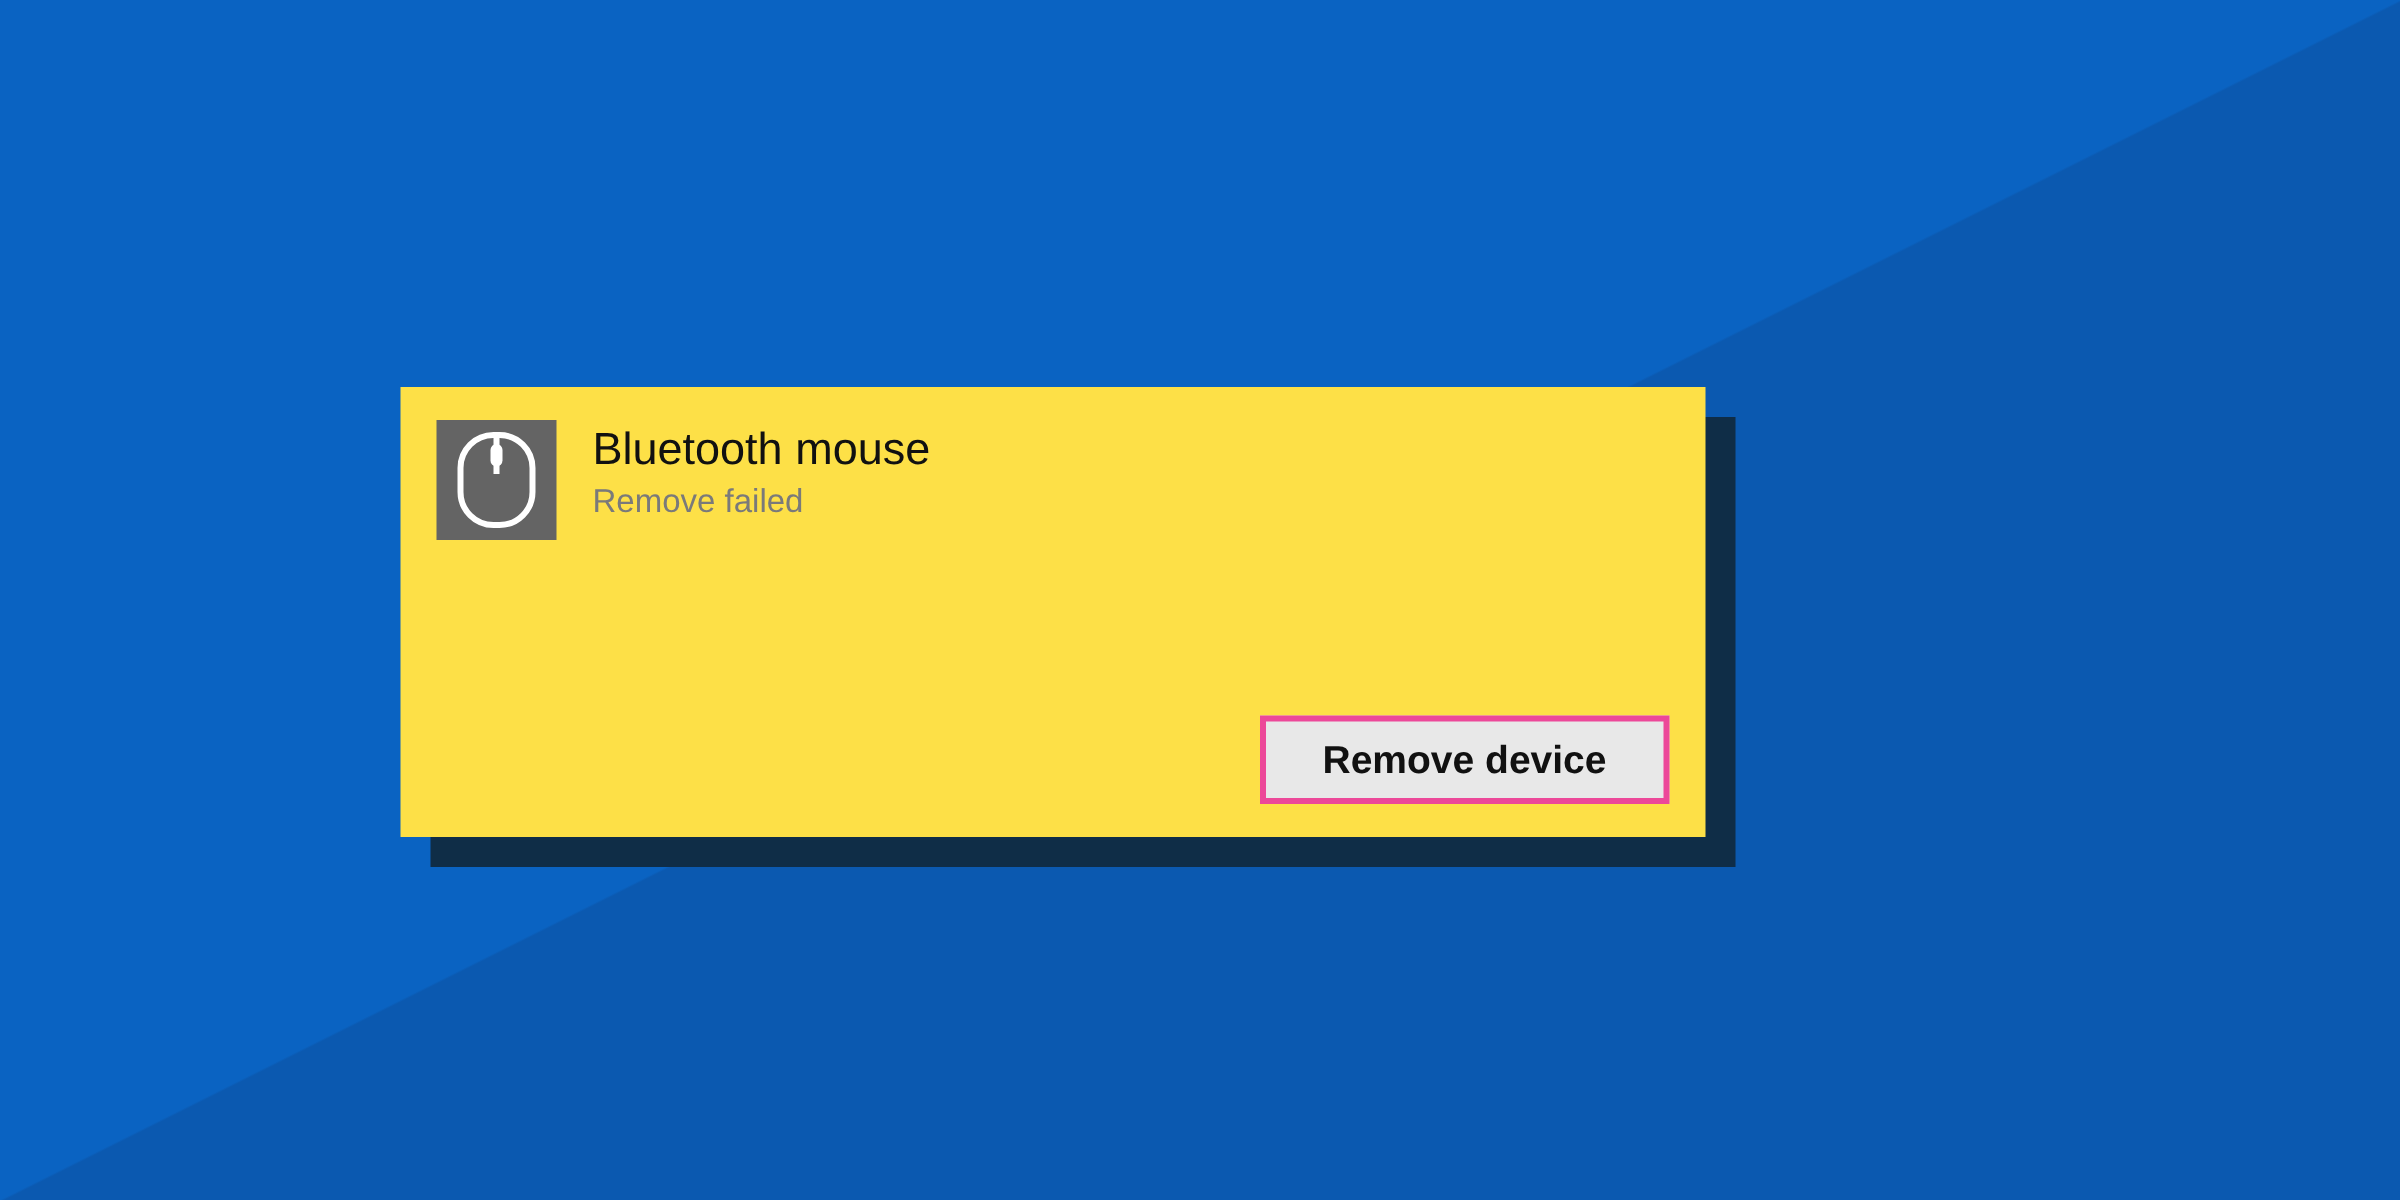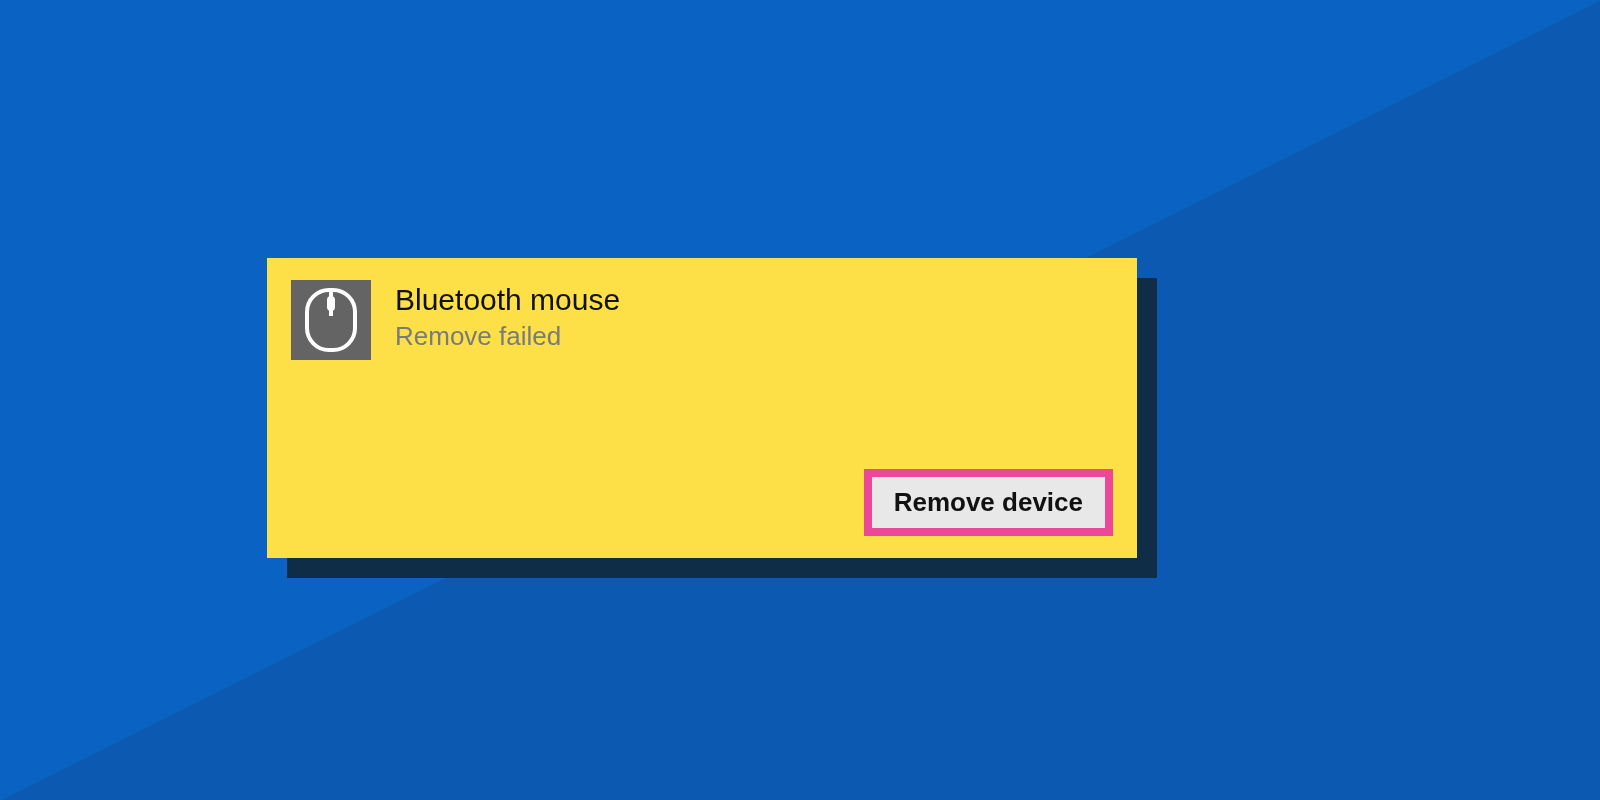--- a/index.html
+++ b/index.html
@@ -53,35 +53,35 @@
   .device-texts {
     padding-top: 2px;
   }
   .device-name {
     font-size: 30px;
     font-weight: 400;
     color: #111;
     line-height: 1.2;
   }
   .device-status {
-    font-size: 26px;
+    font-size: 22px;
     font-weight: 400;
     color: #7a7a7a;
     line-height: 1.3;
     margin-top: 2px;
   }
   .action-row {
     position: absolute;
     right: 24px;
     bottom: 22px;
   }
   .remove-btn {
     background: #e8e8e8;
-    border: 8px solid #ec4899;
-    padding: 10px 22px;
+    border: 4px solid #ec4899;
+    padding: 10px 38px;
     font-family: inherit;
     font-size: 26px;
     font-weight: 600;
     color: #111;
     cursor: pointer;
   }
 </style>
 </head>
 <body>
 

